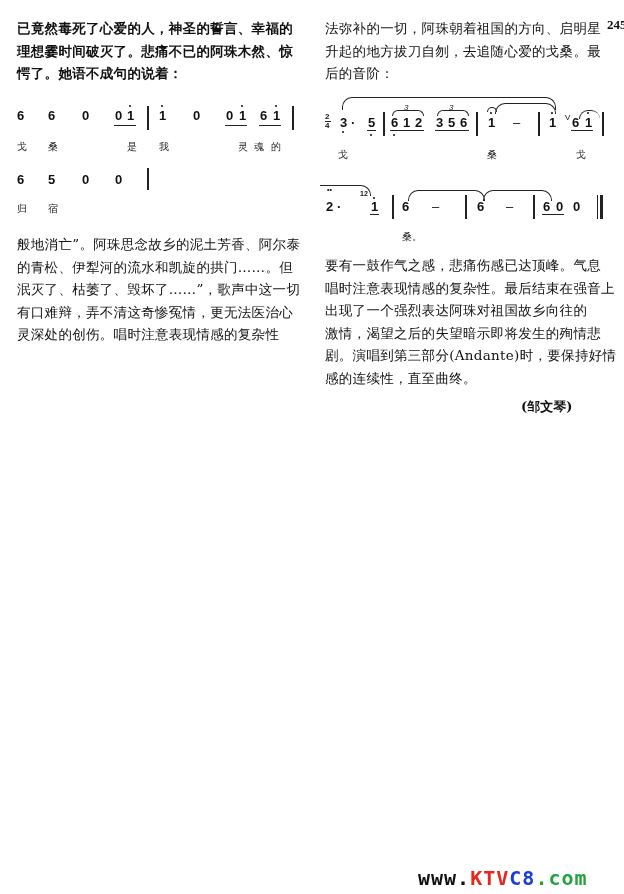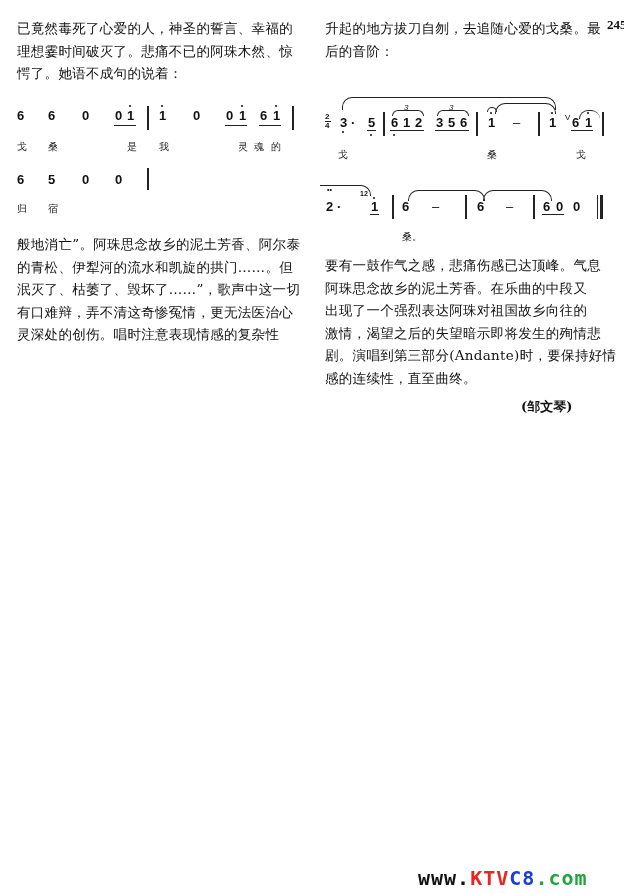--- a/index.html
+++ b/index.html
@@ -20,21 +20,21 @@
   .trip { position:absolute; font-size:8px; font-style:italic; font-weight:normal; }
   .author { position:absolute; left:521px; top:398px; font-size:13px; font-weight:bold; }
   .watermark { position:absolute; left:418px; top:866px; font-family:"DejaVu Sans Mono", monospace;
                font-weight:bold; font-size:20px; letter-spacing:1px; }
 </style>
 </head>
 <body>
 
 <div class="page-num">245</div>
 
-<div class="col" style="left:17px; top:17px;">
+<div class="col" style="left:17px; top:17px;font-weight:bold;">
   <p>已竟然毒死了心爱的人，神圣的誓言、幸福的</p>
   <p>理想霎时间破灭了。悲痛不已的阿珠木然、惊</p>
   <p>愕了。她语不成句的说着：</p>
 </div>
 
 <div class="score" style="left:0; top:0;">
 
   <span class="n" style="left:17px; top:108px;">6</span>
   <span class="n" style="left:48px; top:108px;">6</span>
   <span class="n" style="left:82px; top:108px;">0</span>
@@ -75,20 +75,21 @@
 
 <div class="col" style="left:17px; top:233px;">
   <p>般地消亡”。阿珠思念故乡的泥土芳香、阿尔泰</p>
   <p>的青松、伊犁河的流水和凯旋的拱门……。但</p>
   <p>泯灭了、枯萎了、毁坏了……”，歌声中这一切</p>
   <p>有口难辩，弄不清这奇惨冤情，更无法医治心</p>
   <p>灵深处的创伤。唱时注意表现情感的复杂性</p>
 </div>
 
 <div class="col" style="left:325px; top:17px;">
+  <p>法弥补的一切，阿珠朝着祖国的方向、启明星</p>
   <p>升起的地方拔刀自刎，去追随心爱的戈桑。最</p>
   <p>后的音阶：</p>
 </div>
 
 <div class="score" style="left:0; top:0;">
 
   <span class="slur" style="left:342px; top:97px; width:212px; height:12px;"></span>
 
   <span class="n" style="left:325px; top:112px; font-size:8px;">2</span>
   <span class="ul" style="left:325px; top:121px; width:6px;"></span>
@@ -162,21 +163,21 @@
   <span class="ul" style="left:542px; top:214px; width:22px;"></span>
   <span class="n" style="left:573px; top:199px;">0</span>
   <span class="bar" style="left:597px; top:195px; height:24px; width:1px;"></span>
   <span class="bar" style="left:600px; top:195px; height:24px; width:3px;"></span>
 
   <span class="lyr" style="left:402px; top:230px;">桑。</span>
 </div>
 
 <div class="col" style="left:325px; top:254px;">
   <p>要有一鼓作气之感，悲痛伤感已达顶峰。气息</p>
-  <p>阿珠思念故乡的泥土芳香。在乐曲的中段又</p>
+  <p>唱时注意表现情感的复杂性。最后结束在强音上</p>
   <p>出现了一个强烈表达阿珠对祖国故乡向往的</p>
   <p>激情，渴望之后的失望暗示即将发生的殉情悲</p>
   <p>剧。演唱到第三部分(Andante)时，要保持好情</p>
   <p>感的连续性，直至曲终。</p>
 </div>
 
 <div class="author">(邹文琴)</div>
 
 <div class="watermark">
   <span style="color:#111111;">www.</span><span style="color:#e8261e;">KTV</span><span style="color:#1a3fd6;">C8</span><span style="color:#23a33b;">.com</span>

